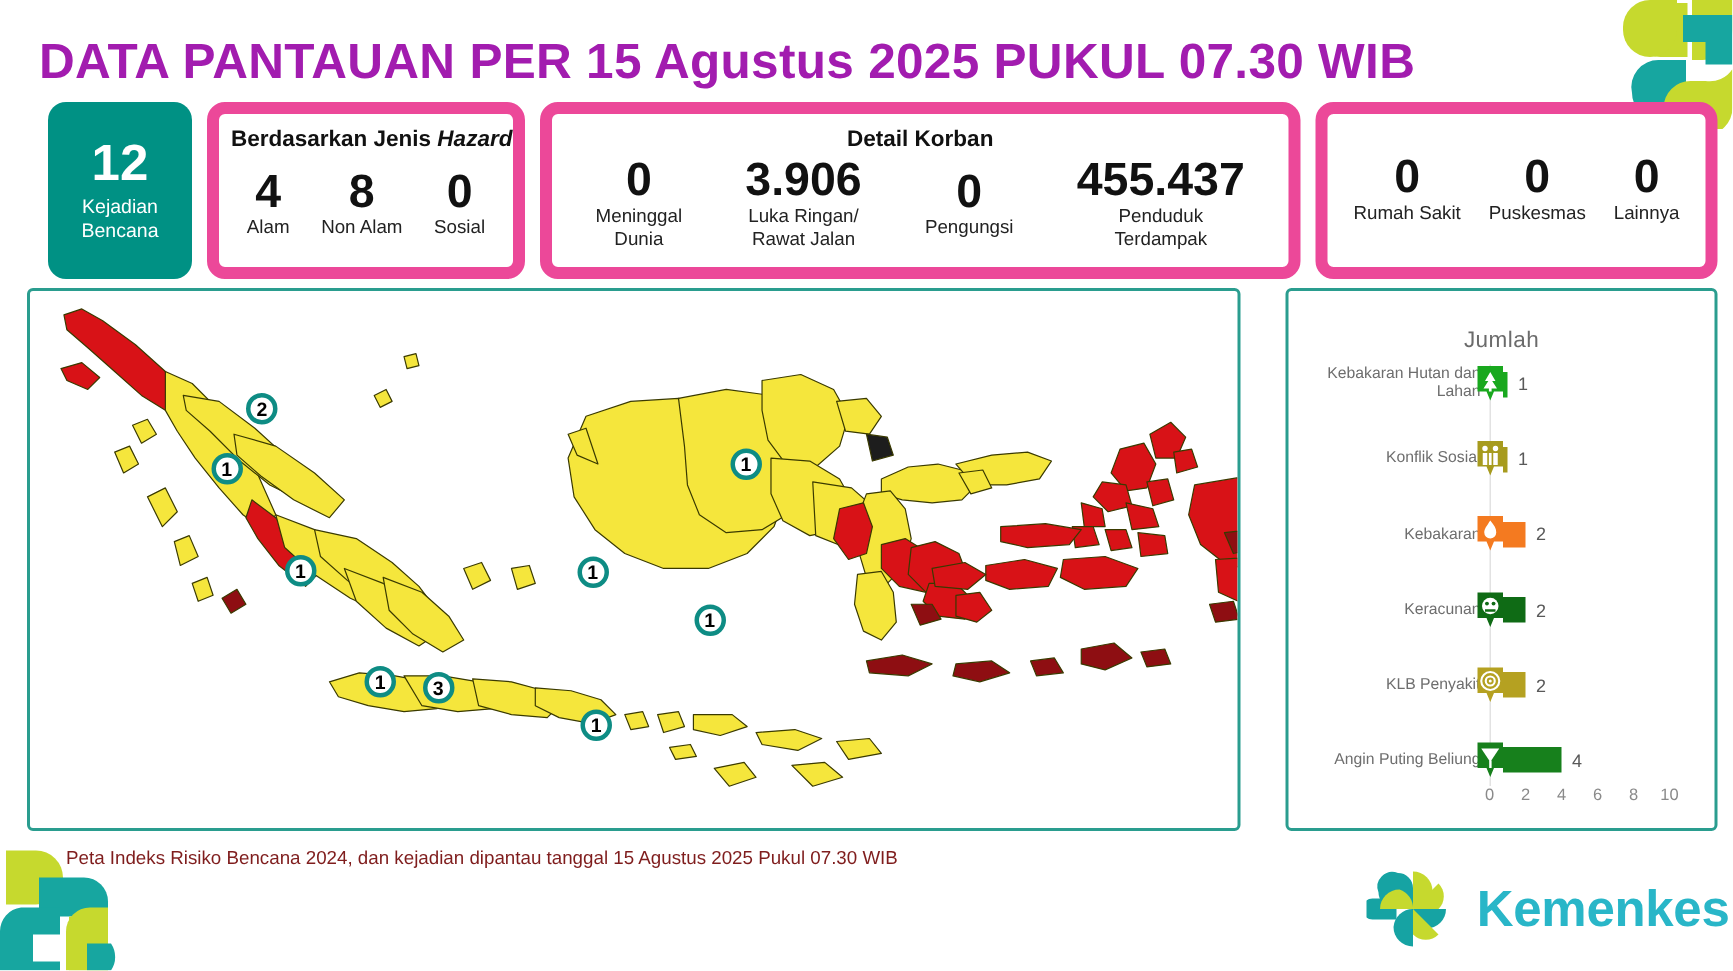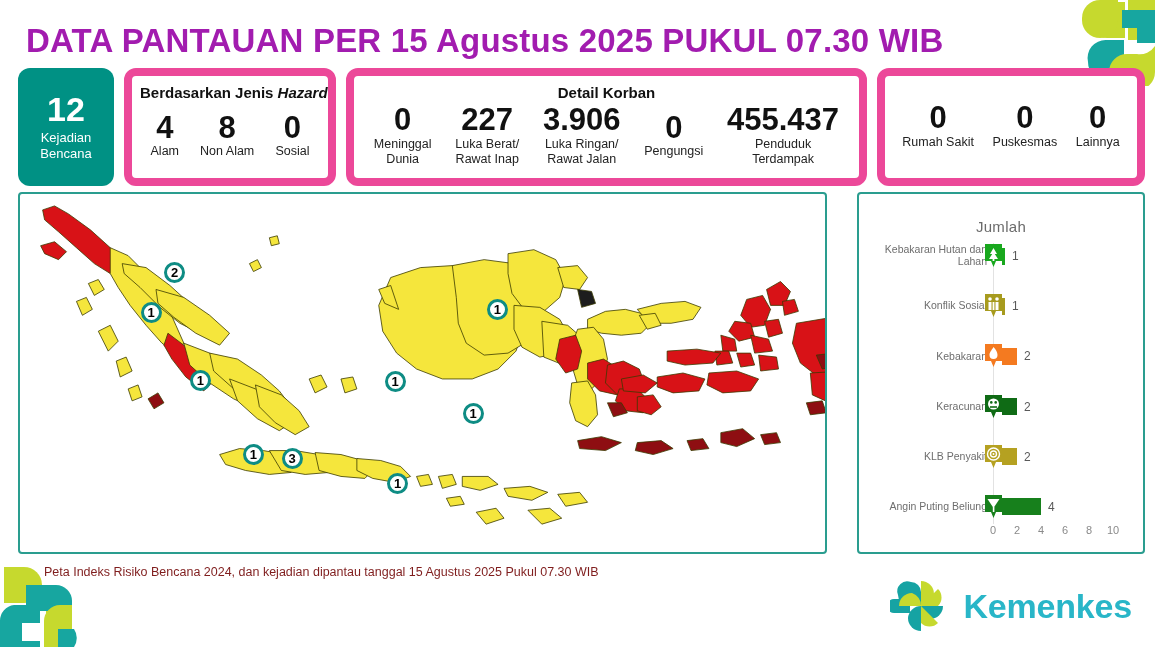--- a/index.html
+++ b/index.html
@@ -24,21 +24,21 @@
     color: #a21caf;
     font-size: 33px;
     font-weight: bold;
     letter-spacing: .2px;
     white-space: nowrap;
     font-family: "Liberation Sans", sans-serif;
   }
 
   
   #kpi-strip {
-    position: absolute; left: 18px; top: 68px; right: 10px; height: 118px;
+    position: absolute; left: 32px; top: 68px; right: 10px; height: 118px;
     display: flex; align-items: stretch; gap: 10px;
   }
   .card {
     background: #ffffff;
     border: 8px solid #ec4899;
     border-radius: 12px;
     display: flex; flex-direction: column;
     padding: 6px 8px 8px;
   }
   #card-total {
@@ -144,21 +144,21 @@
     font-size: 11px; color: #8a8a8a;
     transform: translateX(-50%);
   }
 
   
   #footer-note {
     position: absolute; left: 44px; top: 565px;
     font-size: 12.5px; color: #7f1d1d; white-space: nowrap;
   }
   #brand {
-    position: absolute; right: 23px; bottom: 14px;
+    position: absolute; right: 2px; bottom: 14px;
     display: flex; align-items: center; gap: 12px;
   }
   #brand-mark { width: 62px; height: 54px; flex: 0 0 62px; }
   #brand-name { font-size: 34px; font-weight: bold; color: #29B6C8; letter-spacing: -.2px; }
 </style>
 </head>
 <body>
 
 <svg class="deco" id="deco-tr" viewBox="0 0 95 86">
   <path d="M68 0 h27 v20 a20 20 0 0 1 -20 20 h-7 z" fill="#C6D92E"></path>
@@ -209,25 +209,20 @@
     </div>
   </div>
 
   <div class="card" id="card-korban">
     <div class="card-title">Detail Korban</div>
     <div class="metrics">
       <div class="metric">
         <div class="metric-value">0</div>
         <div class="metric-label">Meninggal
 Dunia</div>
-      </div>
-      <div class="metric">
-        <div class="metric-value">227</div>
-        <div class="metric-label">Luka Berat/
-Rawat Inap</div>
       </div>
       <div class="metric">
         <div class="metric-value">3.906</div>
         <div class="metric-label">Luka Ringan/
 Rawat Jalan</div>
       </div>
       <div class="metric">
         <div class="metric-value">0</div>
         <div class="metric-label">Pengungsi</div>
       </div>

